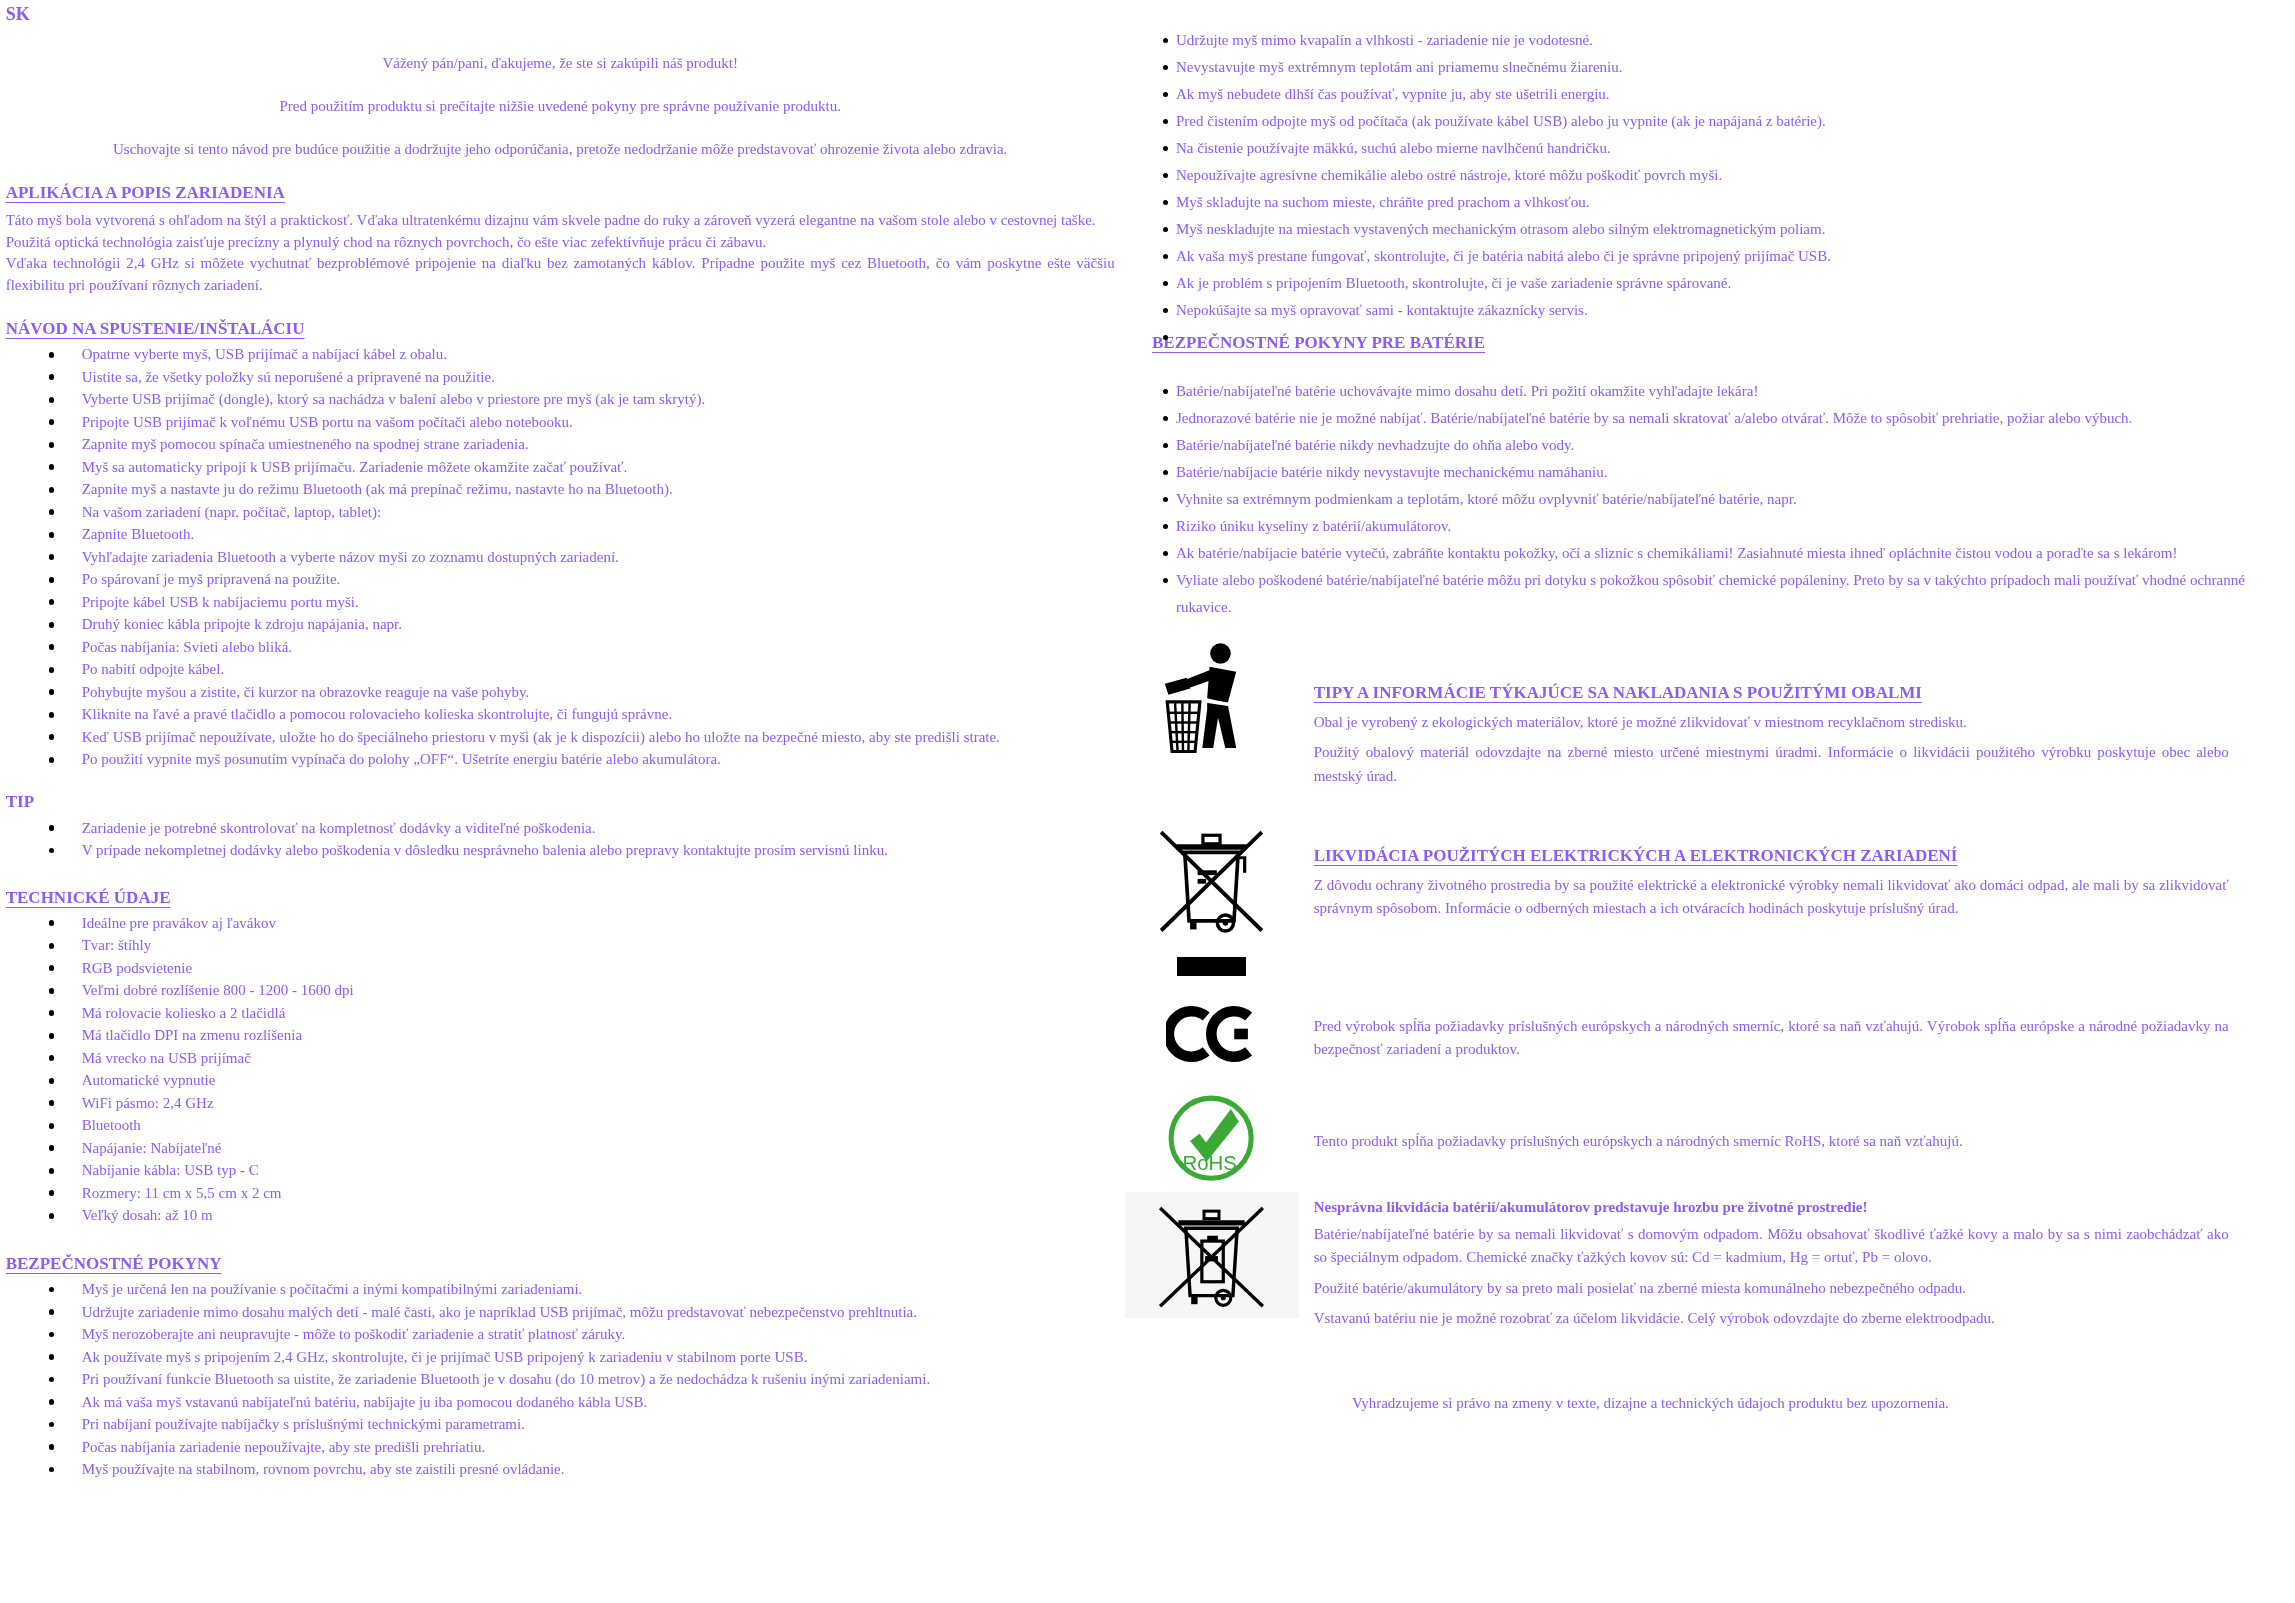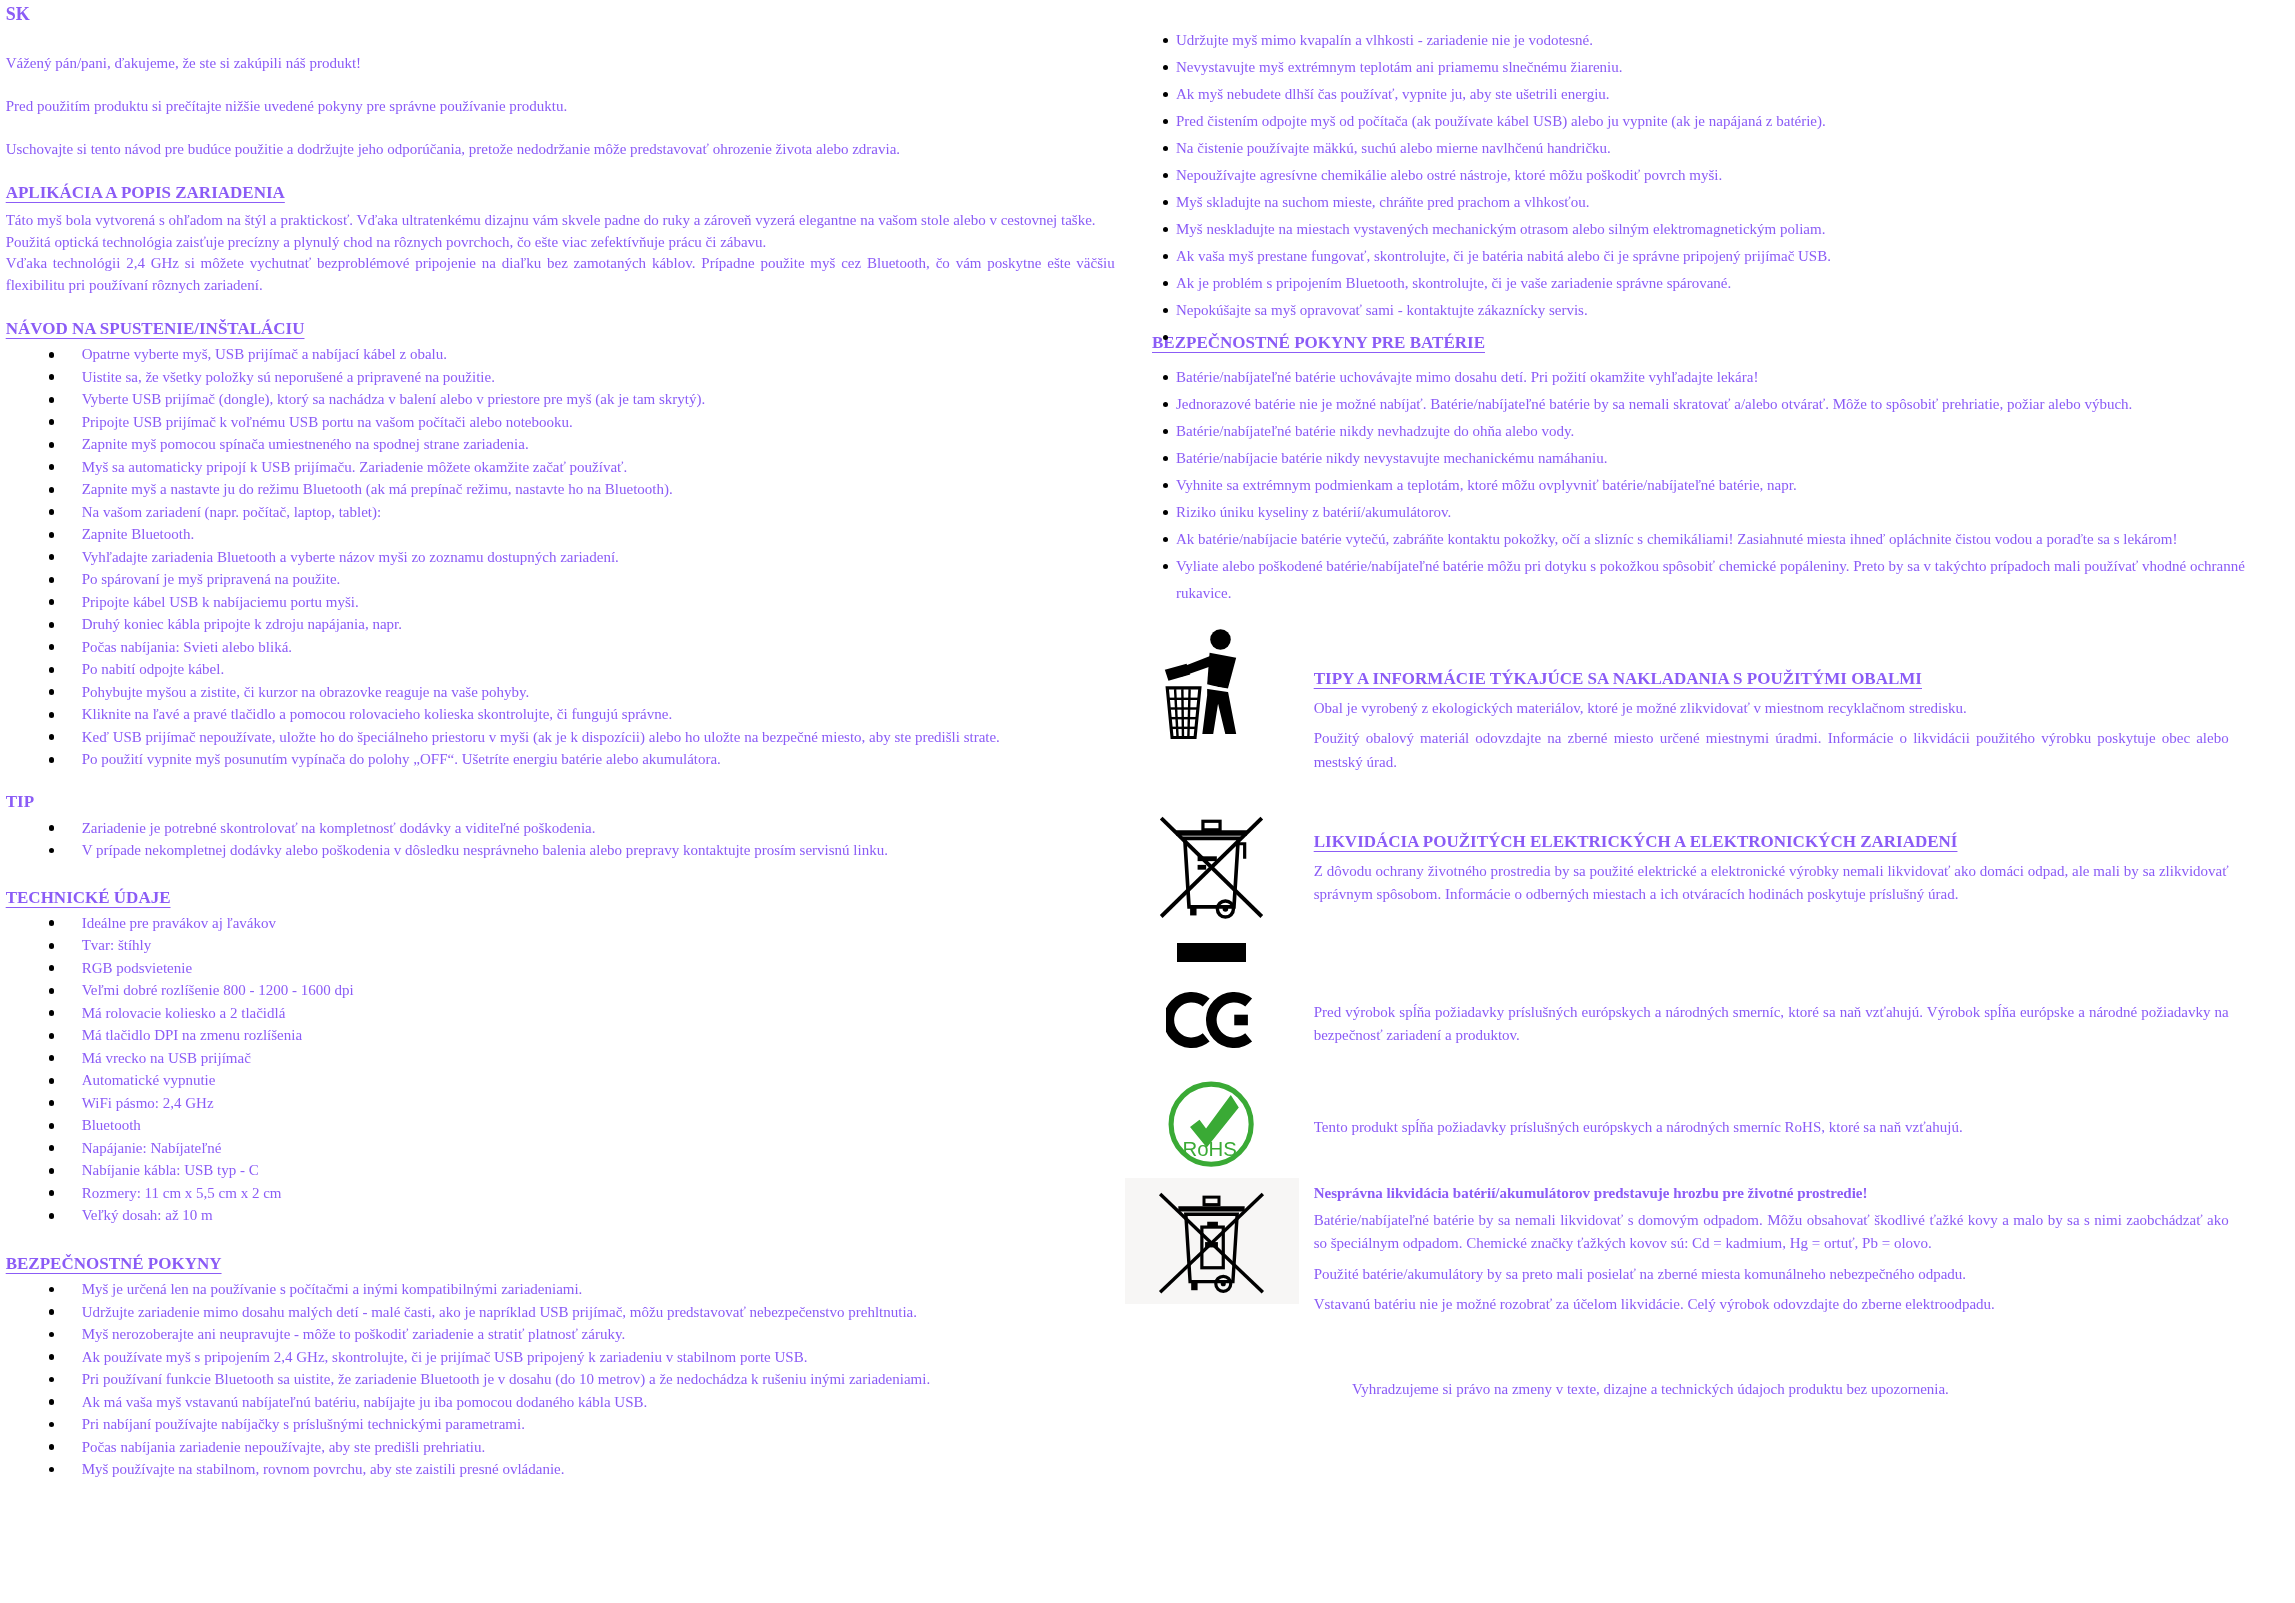--- a/index.html
+++ b/index.html
@@ -2,21 +2,21 @@
 <html lang="sk" style="font-size:11.4px"><head>
 <meta charset="utf-8">
 <style>
   html,body{margin:0;padding:0;background:#fff;}
   .page{position:relative;width:2295px;height:1604px;background:#fff;overflow:hidden;
         font-family:"Liberation Serif","DejaVu Serif",serif;color:#8b5cf6;font-size:15px;}
   .col{position:absolute;top:0;}
   .col-left{left:5.7px;width:1109px;}
   .col-right{left:1115px;width:1181px;padding:14.3px 29px 0 0;box-sizing:border-box;}
   .lang{font-weight:bold;font-size:18px;padding-top:4.3px;}
-  p.intro{text-align:left;margin:21px 0 0;line-height:22px;}
+  p.intro{text-align:center;margin:21px 0 0;line-height:22px;}
   h2{font-size:17px;font-weight:bold;margin:0;text-decoration:underline;
      text-decoration-thickness:1.4px;text-underline-offset:3.6px;}
   h2.plain{text-decoration:none;}
   .col-left h2{margin-top:23px;}
   .col-left h2.sp1{margin-top:26px;}
   .col-left h2.sp2{margin-top:27px;}
   p.body{margin:5.7px 0 0;line-height:21.4px;text-align:justify;}
   p.body.first{margin-top:7.1px;}
   ul{list-style:none;margin:4.3px 0 0;padding:0 0 0 76px;}
   li{position:relative;line-height:22.5px;}
@@ -185,21 +185,21 @@
         <li><span>Ak vaša myš prestane fungovať, skontrolujte, či je batéria nabitá alebo či je správne pripojený prijímač USB.</span></li>
 
         <li><span>Ak je problém s pripojením Bluetooth, skontrolujte, či je vaše zariadenie správne spárované.</span></li>
 
         <li><span>Nepokúšajte sa myš opravovať sami - kontaktujte zákaznícky servis.</span></li>
 
         <li><span></span></li>
       </ul>
 
     <h2 class="batt-title">BEZPEČNOSTNÉ POKYNY PRE BATÉRIE</h2>
-    <ul style="margin-top:11px;">
+    <ul style="margin-top:25px;">
 
         <li><span>Batérie/nabíjateľné batérie uchovávajte mimo dosahu detí. Pri požití okamžite vyhľadajte lekára!</span></li>
 
         <li><span>Jednorazové batérie nie je možné nabíjať. Batérie/nabíjateľné batérie by sa nemali skratovať a/alebo otvárať. Môže to spôsobiť prehriatie, požiar alebo výbuch.</span></li>
 
         <li><span>Batérie/nabíjateľné batérie nikdy nevhadzujte do ohňa alebo vody.</span></li>
 
         <li><span>Batérie/nabíjacie batérie nikdy nevystavujte mechanickému namáhaniu.</span></li>
 
         <li><span>Vyhnite sa extrémnym podmienkam a teplotám, ktoré môžu ovplyvniť batérie/nabíjateľné batérie, napr.</span></li>

